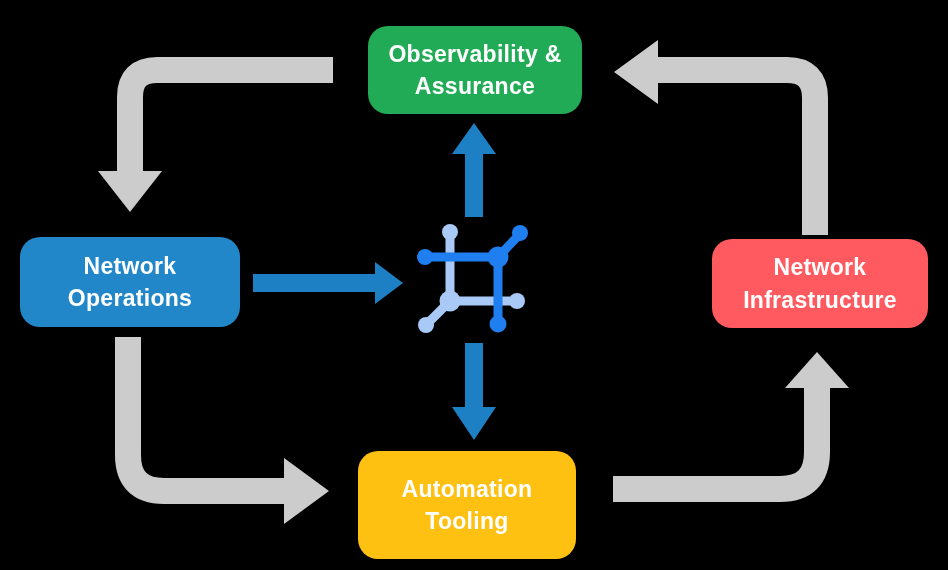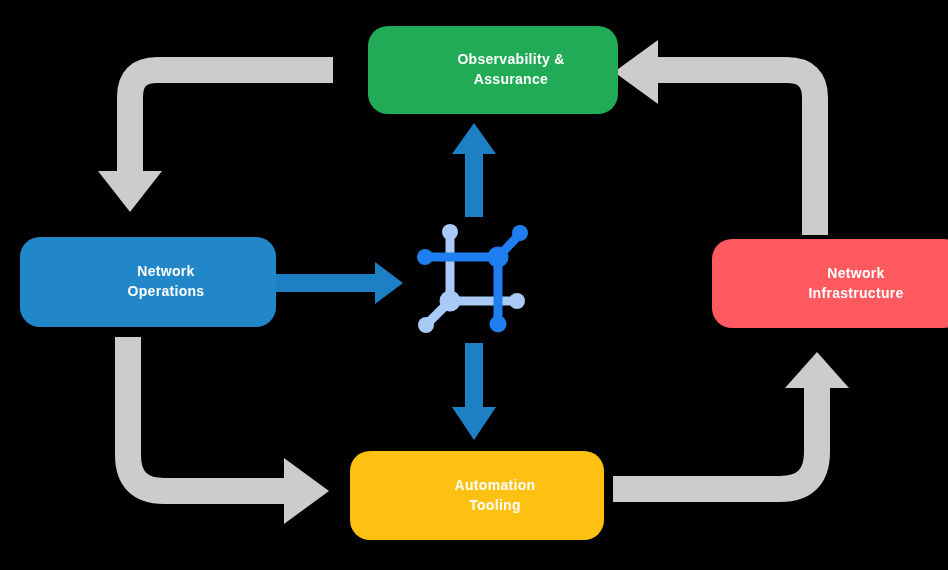--- a/index.html
+++ b/index.html
@@ -39,31 +39,30 @@
     stroke: none;
   }
   .node {
     position: absolute;
     border-radius: 20px;
     display: flex;
     align-items: center;
     justify-content: center;
     text-align: center;
     color: var(--color-node_text, #fff);
-    font-size: 14px;
+    font-size: 23px;
     font-weight: 600;
     letter-spacing: 0.3px;
     line-height: 1.4;
-    padding-left: 36px;
   }
   .node .node-label { white-space: pre-line; }
   .node-observability { left: 368px; top: 26px;  width: 214px; height: 88px; background: var(--color-node_green, #22ab56); }
   .node-operations    { left: 20px;  top: 237px; width: 220px; height: 90px; background: var(--color-node_blue, #2187c9); }
   .node-infrastructure{ left: 712px; top: 239px; width: 216px; height: 89px; background: var(--color-node_coral, #ff5a5f); }
-  .node-tooling       { left: 350px; top: 451px; width: 218px; height: 89px; background: var(--color-node_yellow, #fec011); }
+  .node-tooling       { left: 358px; top: 451px; width: 218px; height: 108px; background: var(--color-node_yellow, #fec011); }
   .center-icon {
     position: absolute;
     left: 412px; top: 219px;
     width: 126px; height: 126px;
   }
   .icon-light { stroke: var(--color-icon_light_blue, #a9c9f6); stroke-width: 9; stroke-linecap: round; fill: none; }
   .icon-light-dot { fill: var(--color-icon_light_blue, #a9c9f6); stroke: none; }
   .icon-dark { stroke: var(--color-icon_blue, #1f7ff0); stroke-width: 9; stroke-linecap: round; fill: none; }
   .icon-dark-dot { fill: var(--color-icon_blue, #1f7ff0); stroke: none; }
 </style>

